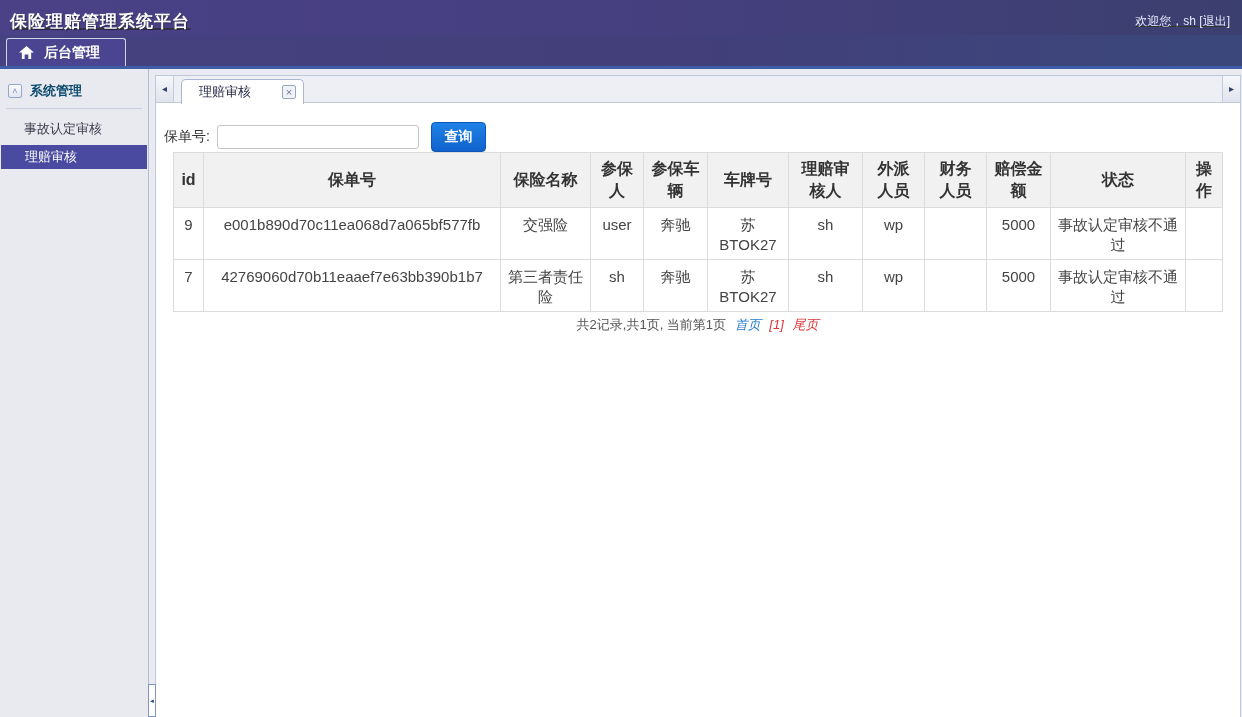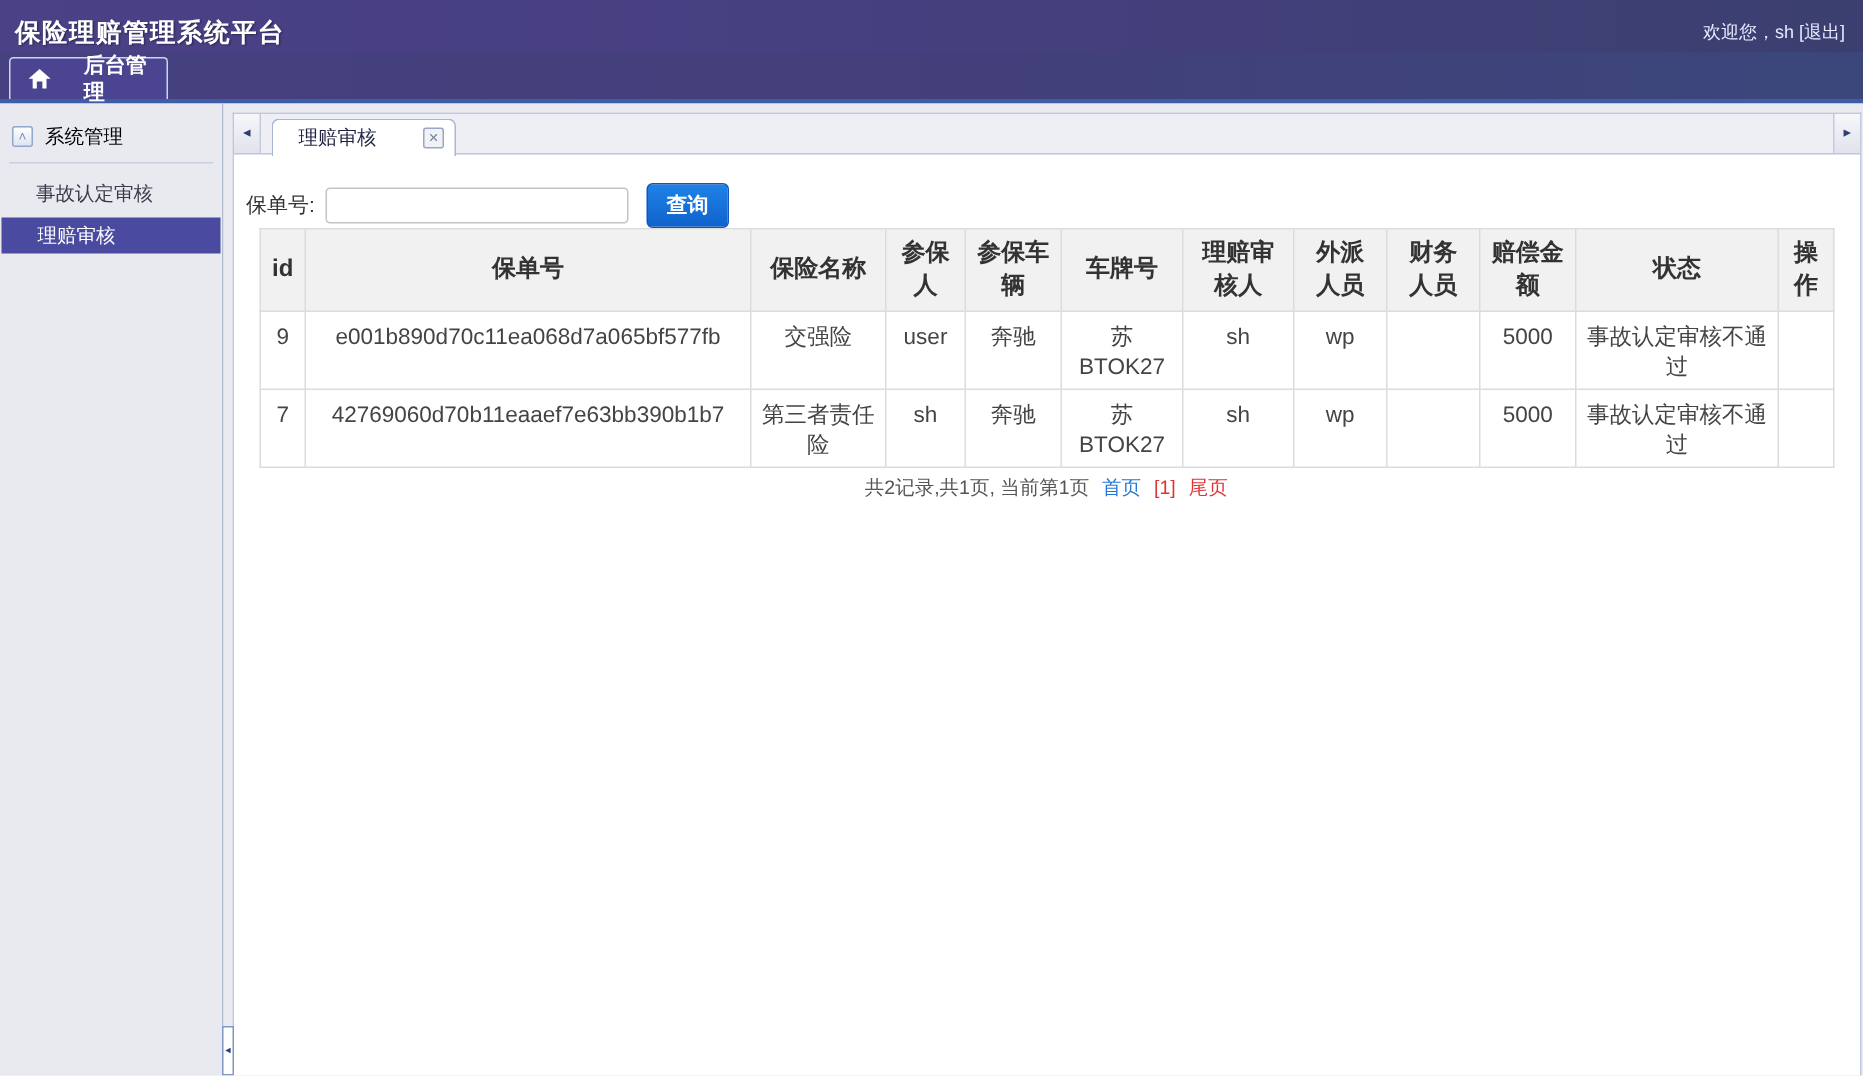--- a/index.html
+++ b/index.html
@@ -9,62 +9,62 @@
     background:#e9ebf1;
     position:relative;
     color:#333;
   }
 
   
   .topbar {
     position:absolute; left:0; top:0; width:1242px; height:43px;
     background:linear-gradient(90deg,#4a4187 0%,#453f7e 55%,#3b3f6f 100%);
     border-bottom:1px solid #c9cae2;
-    display:flex; align-items:center; justify-content:space-between;
+    display:flex; align-items:center; justify-content:space-between;text-decoration:underline;
   }
   .topbar .title {
     color:#fff; font-size:17px; font-weight:bold; padding-left:10px;
     letter-spacing:1px; text-shadow:1px 1px 1px rgba(0,0,0,.35);
   }
   .topbar .user-area { padding-right:12px; font-size:12px; color:#e8eaff; }
   .topbar .user-area a { color:#e8eaff; text-decoration:none; cursor:pointer; }
 
   
   .navbar {
     position:absolute; left:0; top:35px; width:1242px; height:34px;
     background:linear-gradient(90deg,#46417f 0%,#423f7a 55%,#3b477b 100%);
     border-bottom:3px solid #3f5da6;
   }
   .backstage-tab {
-    position:absolute; left:6px; bottom:0; width:106px; height:28px;
+    position:absolute; left:6px; bottom:0; width:120px; height:28px;
     background:#4b4490;
     border:1px solid #cfd4ec; border-bottom:none;
     border-radius:3px 3px 0 0;
-    display:flex; align-items:center; gap:22px; padding-left:12px;
+    display:flex; align-items:center; gap:10px; padding-left:12px;
     color:#fff; font-size:14px; font-weight:bold; cursor:pointer;
   }
   .home-ico { width:15px; height:14px; display:inline-block; }
 
   
   .sidebar {
     position:absolute; left:0; top:69px; width:149px; bottom:0;
     background:#e9eaf0; border-right:1px solid #b2bcd2;
   }
   .panel-header {
     display:flex; align-items:center; gap:8px;
     padding:13px 8px 8px 8px;
   }
   .collapse-tool {
     width:14px; height:14px; flex:0 0 14px;
     border:1px solid #93a7cc; border-radius:2px;
     background:linear-gradient(#fdfdfe,#dfe5f0);
     color:#7d8fba; font-size:9px; line-height:12px; text-align:center;
     cursor:pointer;
   }
-  .panel-title { font-size:13px; font-weight:normal; color:#000000; }
+  .panel-title { font-size:13px; font-weight:bold; color:#0c4a6e; }
   .panel-divider { border:none; border-top:1px solid #c9cfdf; margin:0 6px 8px 6px; }
   .menu-item {
     height:24px; line-height:24px; padding-left:24px; margin:2px 0;
     font-size:13px; color:#3a3a4a; cursor:pointer;
   }
   .menu-item.active { background:#4a4aa0; color:#fff; margin:4px 1px 0 1px; }
 
   
   .main-wrap {
     position:absolute; left:149px; top:69px; right:0; bottom:0;
@@ -136,21 +136,21 @@
     text-align:center; vertical-align:top;
     padding:7px 7px 4px; line-height:20px; height:52px;
     word-break:break-word; overflow-wrap:break-word;
   }
 
   
   .pagination {
     width:1049px; margin:4px 0 0 17px; text-align:center;
     font-size:13px; color:#555;
   }
-  .pagination a { text-decoration:none; cursor:pointer; }
+  .pagination a { text-decoration:none; cursor:pointer;font-style:italic; }
   .pg-first { color:#2279d5; margin-left:5px; }
   .pg-current { color:#e03333; margin-left:5px; }
   .pg-last { color:#e03333; margin-left:5px; }
 
   
   .side-handle {
     position:absolute; left:148px; top:684px; width:8px; height:33px;
     background:#fff; border:1px solid #8097c6;
     display:flex; align-items:center; justify-content:center;
     font-size:6px; color:#28407c; cursor:pointer; z-index:5;

